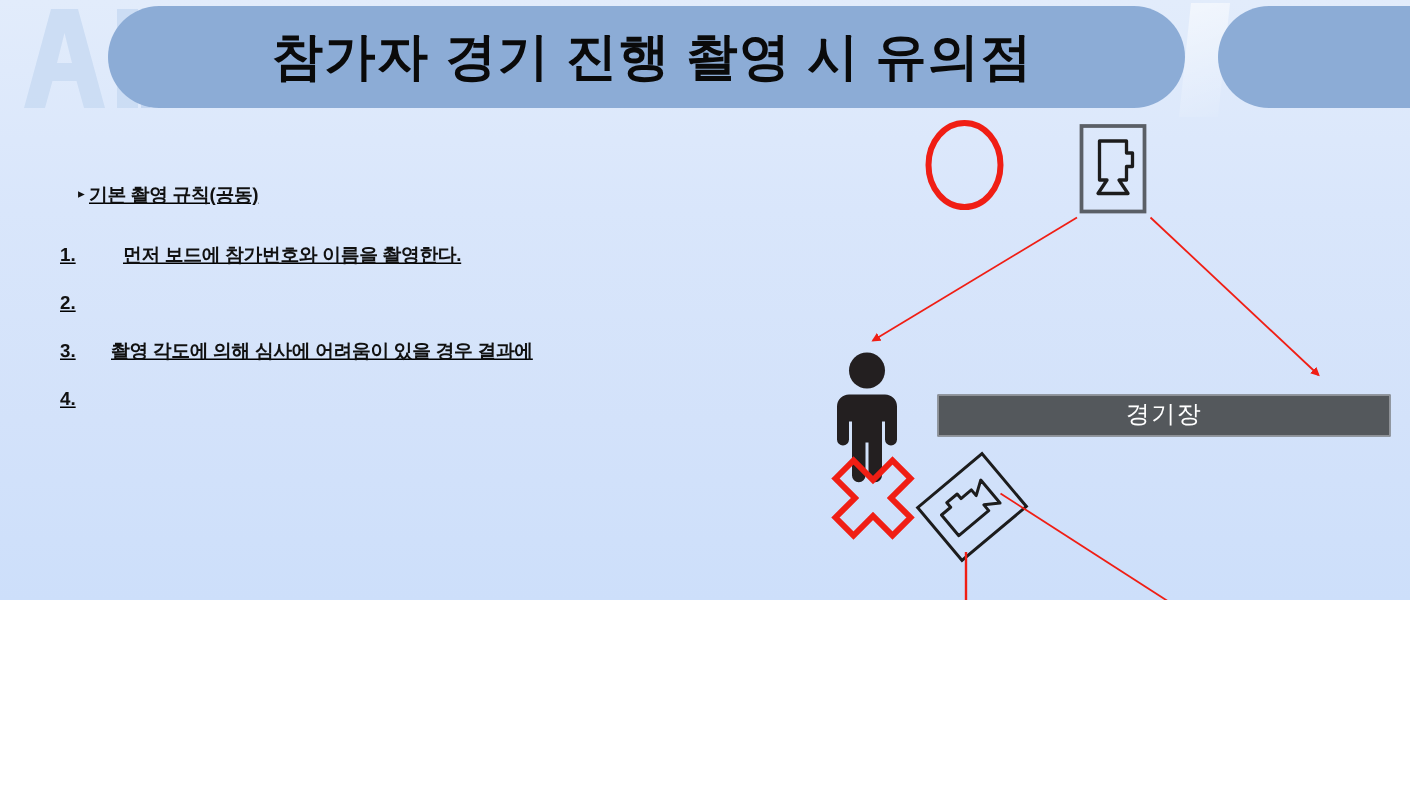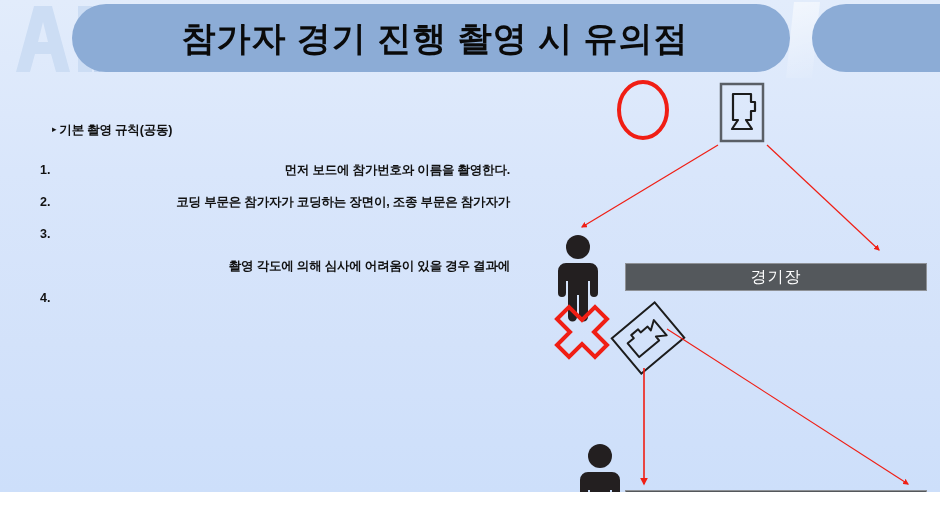--- a/index.html
+++ b/index.html
@@ -9,21 +9,21 @@
   body {
     width: 940px;
     height: 528px;
     overflow: hidden;
     font-family: "Liberation Sans", "DejaVu Sans", sans-serif;
   }
 
   #slide {
     position: relative;
     width: 940px;
-    height: 492px;
+    height: 400px;
     background: linear-gradient(180deg, #e2ecfb 0%, #d9e6fb 35%, #d3e2fa 70%, #cddffa 100%);
     overflow: hidden;
   }
 
   
   .watermark {
     position: absolute;
     left: 8px;
     top: 2px;
     width: 130px;
@@ -75,20 +75,21 @@
     letter-spacing: 1px;
     white-space: nowrap;
   }
 
   
   .body-text {
     position: absolute;
     left: 40px;
     top: 122px;
     width: 470px;
+    text-decoration: underline;
   }
   .bullet-head {
     font-size: 12.5px;
     font-weight: 700;
     color: #111;
     margin: 0 0 16px 12px;
     letter-spacing: -0.2px;
   }
   .bullet-head .tri {
     display: inline-block;
@@ -103,33 +104,32 @@
   .num-item .num {
     width: 34px;
     flex: 0 0 34px;
     font-size: 12.5px;
     font-weight: 700;
     color: #111;
     line-height: 30px;
   }
   .num-item .lines {
     flex: 1 1 auto;
-    text-align: right;
   }
   .line {
     font-size: 12.5px;
     font-weight: 700;
     color: #111;
     line-height: 30px;
     white-space: nowrap;
     letter-spacing: -0.2px;
   }
   .line.ind1 { padding-left: 8px; }
   .line.ind2 { padding-left: 14px; }
-  .line.ind0 { padding-left: 0px; margin-top: 32px; }
+  .line.ind0 { padding-left: 0px; }
 
   
   .diagram {
     position: absolute;
     left: 510px;
     top: 72px;
     width: 430px;
     height: 456px;
   }
 
@@ -184,21 +184,20 @@
     <div class="num-item">
       <div class="num">1.</div>
       <div class="lines">
         <div class="line ind1">먼저 보드에 참가번호와 이름을 촬영한다.</div>
       </div>
     </div>
 
     <div class="num-item">
       <div class="num">2.</div>
       <div class="lines">
-        <div class="line ind1">코딩 부문은 참가자가 코딩하는 장면이, 조종 부문은 참가자가</div>
       </div>
     </div>
 
     <div class="num-item">
       <div class="num">3.</div>
       <div class="lines">
         <div class="line ind0">촬영 각도에 의해 심사에 어려움이 있을 경우 결과에</div>
       </div>
     </div>
 

